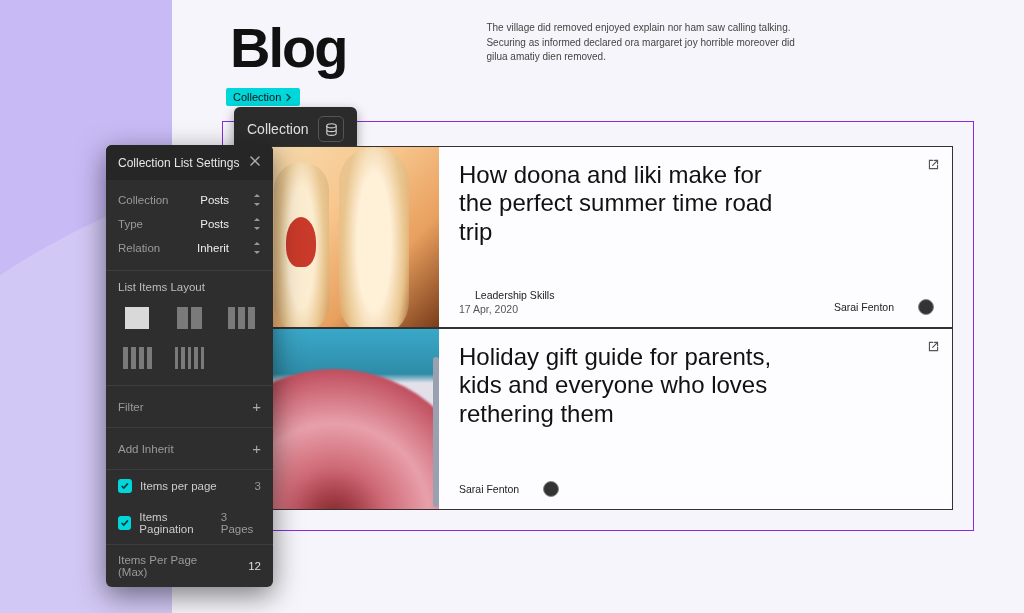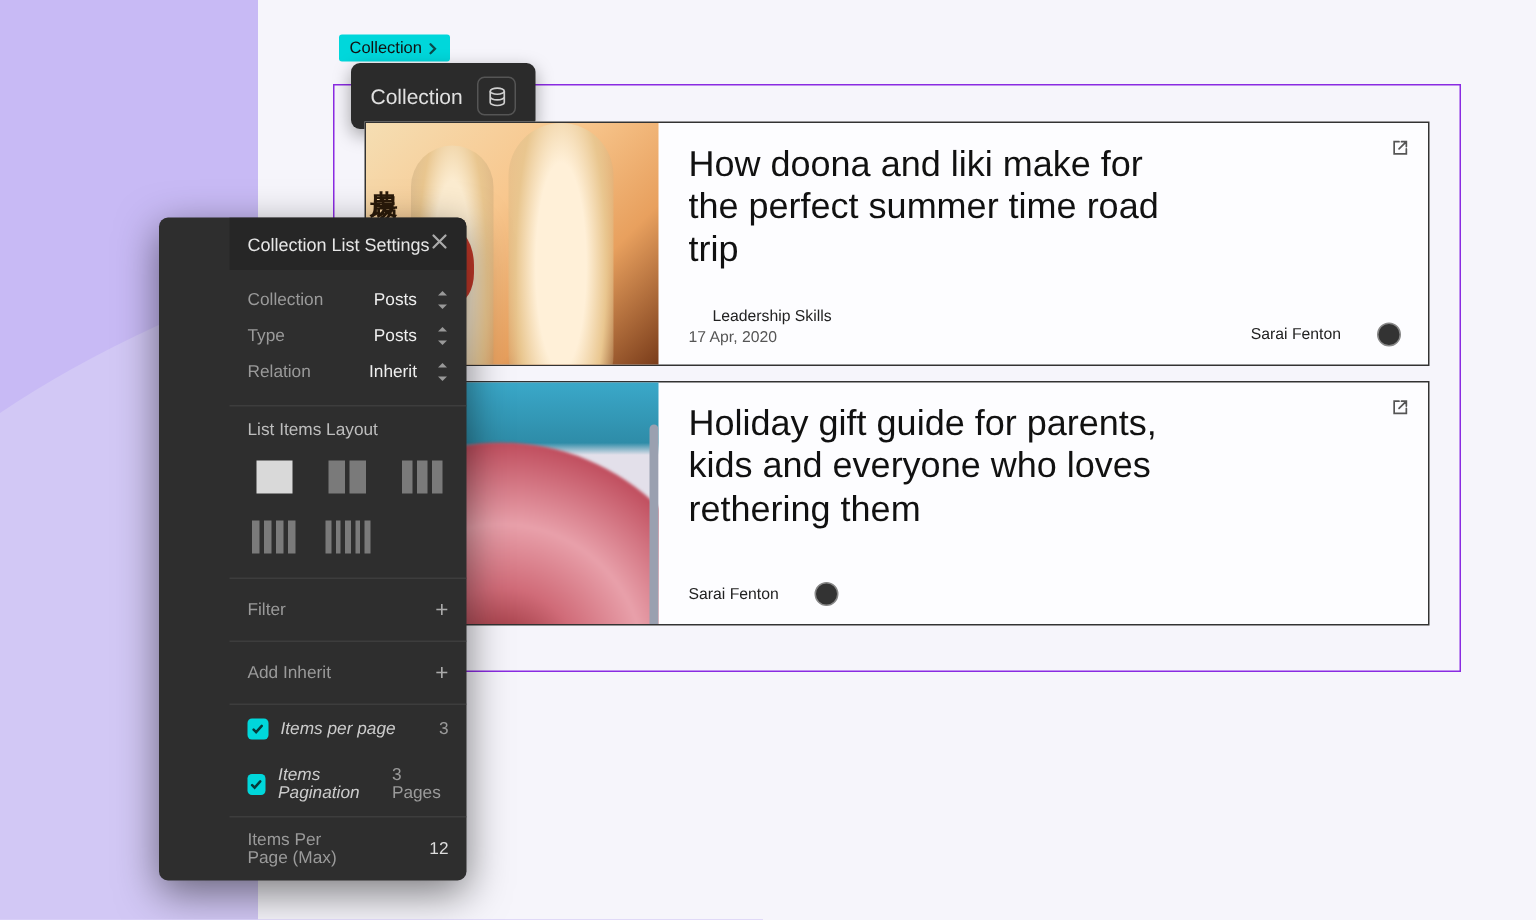--- a/index.html
+++ b/index.html
@@ -41,22 +41,21 @@
 }
 
 .posts-outline {
   border: 1px solid #8a2be2;
   margin-top: -30px;
   padding: 24px 20px 20px 20px;
 }
 .post-card {
   border: 1px solid #333;
   display: flex;
-  height: 163px;
-  margin-bottom: 10px;
+  height: 182px;
   background: #fdfdff;
   position: relative;
 }
 .post-img {
   width: 195px; height: 100%; flex-shrink: 0; position: relative; overflow: hidden;
 }
 .lanterns {
   background: linear-gradient(135deg, #f5deb3 0%, #f8c78e 40%, #e8a05e 70%, #7a3c1a 100%);
 }
 .lanterns::before {
@@ -104,81 +103,84 @@
 .post-meta-left .date { color: #555; margin-top: 2px; }
 .post-meta-right { display: flex; align-items: center; gap: 24px; }
 .avatar { width: 16px; height: 16px; border-radius: 50%; background: #333; display:inline-block; border:1px solid #888; }
 .ext-link { position: absolute; top: 10px; right: 12px; color: #444; }
 
 
 .panel {
   position: absolute;
   left: 106px;
   top: 145px;
-  width: 205px;
+  width: 167px;
   background: #2e2e2e;
   color: #ccc;
   border-radius: 6px;
   box-shadow: 0 8px 28px rgba(0,0,0,0.5);
   font-size: 11.5px;
   overflow: hidden;
-  padding-left: 47px;
 }
 .panel-head {
   display: flex; justify-content: space-between; align-items: center;
   padding: 10px 12px;
   background: #262626;
   font-size: 12px;
 }
 .panel-head .title { color: #e6e6e6; }
 .panel-section { padding: 8px 12px 10px; border-bottom: 1px solid #3d3d3d; }
 .panel-row { display: flex; align-items: center; justify-content: space-between; padding: 6px 0; }
 .panel-row .label { color: #9a9a9a; }
-.panel-row .select { display: flex; align-items: center; gap: 12px; color: #eee; justify-content: center; }
+.panel-row .select { display: flex; align-items: center; gap: 23px; color: #eee; justify-content: center; }
 .updown { display:inline-block; position:relative; width:9px; height:12px; }
 .updown::before, .updown::after { content:""; position:absolute; left:1.5px; border-left:3px solid transparent; border-right:3px solid transparent; }
 .updown::before { top:0; border-bottom:3.5px solid #999; }
 .updown::after { bottom:0; border-top:3.5px solid #999; }
 
 .layout-title { padding: 10px 12px 8px; color: #bdbdbd; }
 .layout-grid { display: grid; grid-template-columns: repeat(3, 1fr); gap: 14px 18px; padding: 4px 14px 14px; }
 .layout-opt { height: 26px; display:flex; align-items:center; justify-content:center; gap:3px; cursor:pointer; }
 .layout-opt .bar { background:#7a7a7a; height:22px; }
 .layout-opt.sel .bar { background:#d9d9d9; }
 .layout-opt.c1 .bar { width:24px; }
 .layout-opt.c2 .bar { width:11px; }
 .layout-opt.c3 .bar { width:7px; }
 .layout-opt.c4 .bar { width:5px; }
 .layout-opt.c5 .bar { width:3.5px; }
 
 .panel-action { display:flex; justify-content:space-between; align-items:center; padding:12px; border-top:1px solid #3d3d3d; color:#9a9a9a; }
 .plus { font-size:15px; color:#aaa; }
 
 .chk-row { display:flex; align-items:center; justify-content:space-between; padding:9px 12px; color:#ccc; }
-.chk-left { display:flex; align-items:center; gap:8px;font-style:italic; }
+.chk-left { display:flex; align-items:center; gap:8px; }
 .chk {
   width:14px; height:14px; border-radius:3px; background:#00d7db;
   display:flex; align-items:center; justify-content:center;
 }
 .chk svg { display:block; }
 .chk-val { color:#9a9a9a; }
 .sep { height:1px; background:#3d3d3d; margin:0; }
 
 
 .bg-arc {
   position:absolute; left:-220px; bottom:-520px; width:1460px; height:1000px; border-radius:50%;
   background:#d2c8f5;
 }
 </style>
 </head>
 <body>
 
 <div class="bg-arc"></div>
 
 <div class="page">
+  <div class="page-header">
+    <h1 class="page-title">Blog</h1>
+    <p class="page-desc">The village did removed enjoyed explain nor ham saw calling talking. Securing as informed declared ora margaret joy horrible moreover did gilua amatiy dien removed.</p>
+  </div>
 
   <div class="collection-tag">
     <span>Collection</span>
     <span class="chev">
       <svg width="9" height="9" viewBox="0 0 12 12">
           <path d="M4 2l4 4-4 4" stroke="#0a4a4a" stroke-width="2" fill="none" stroke-linecap="round"></path>
         </svg>
     </span>
   </div>
 

